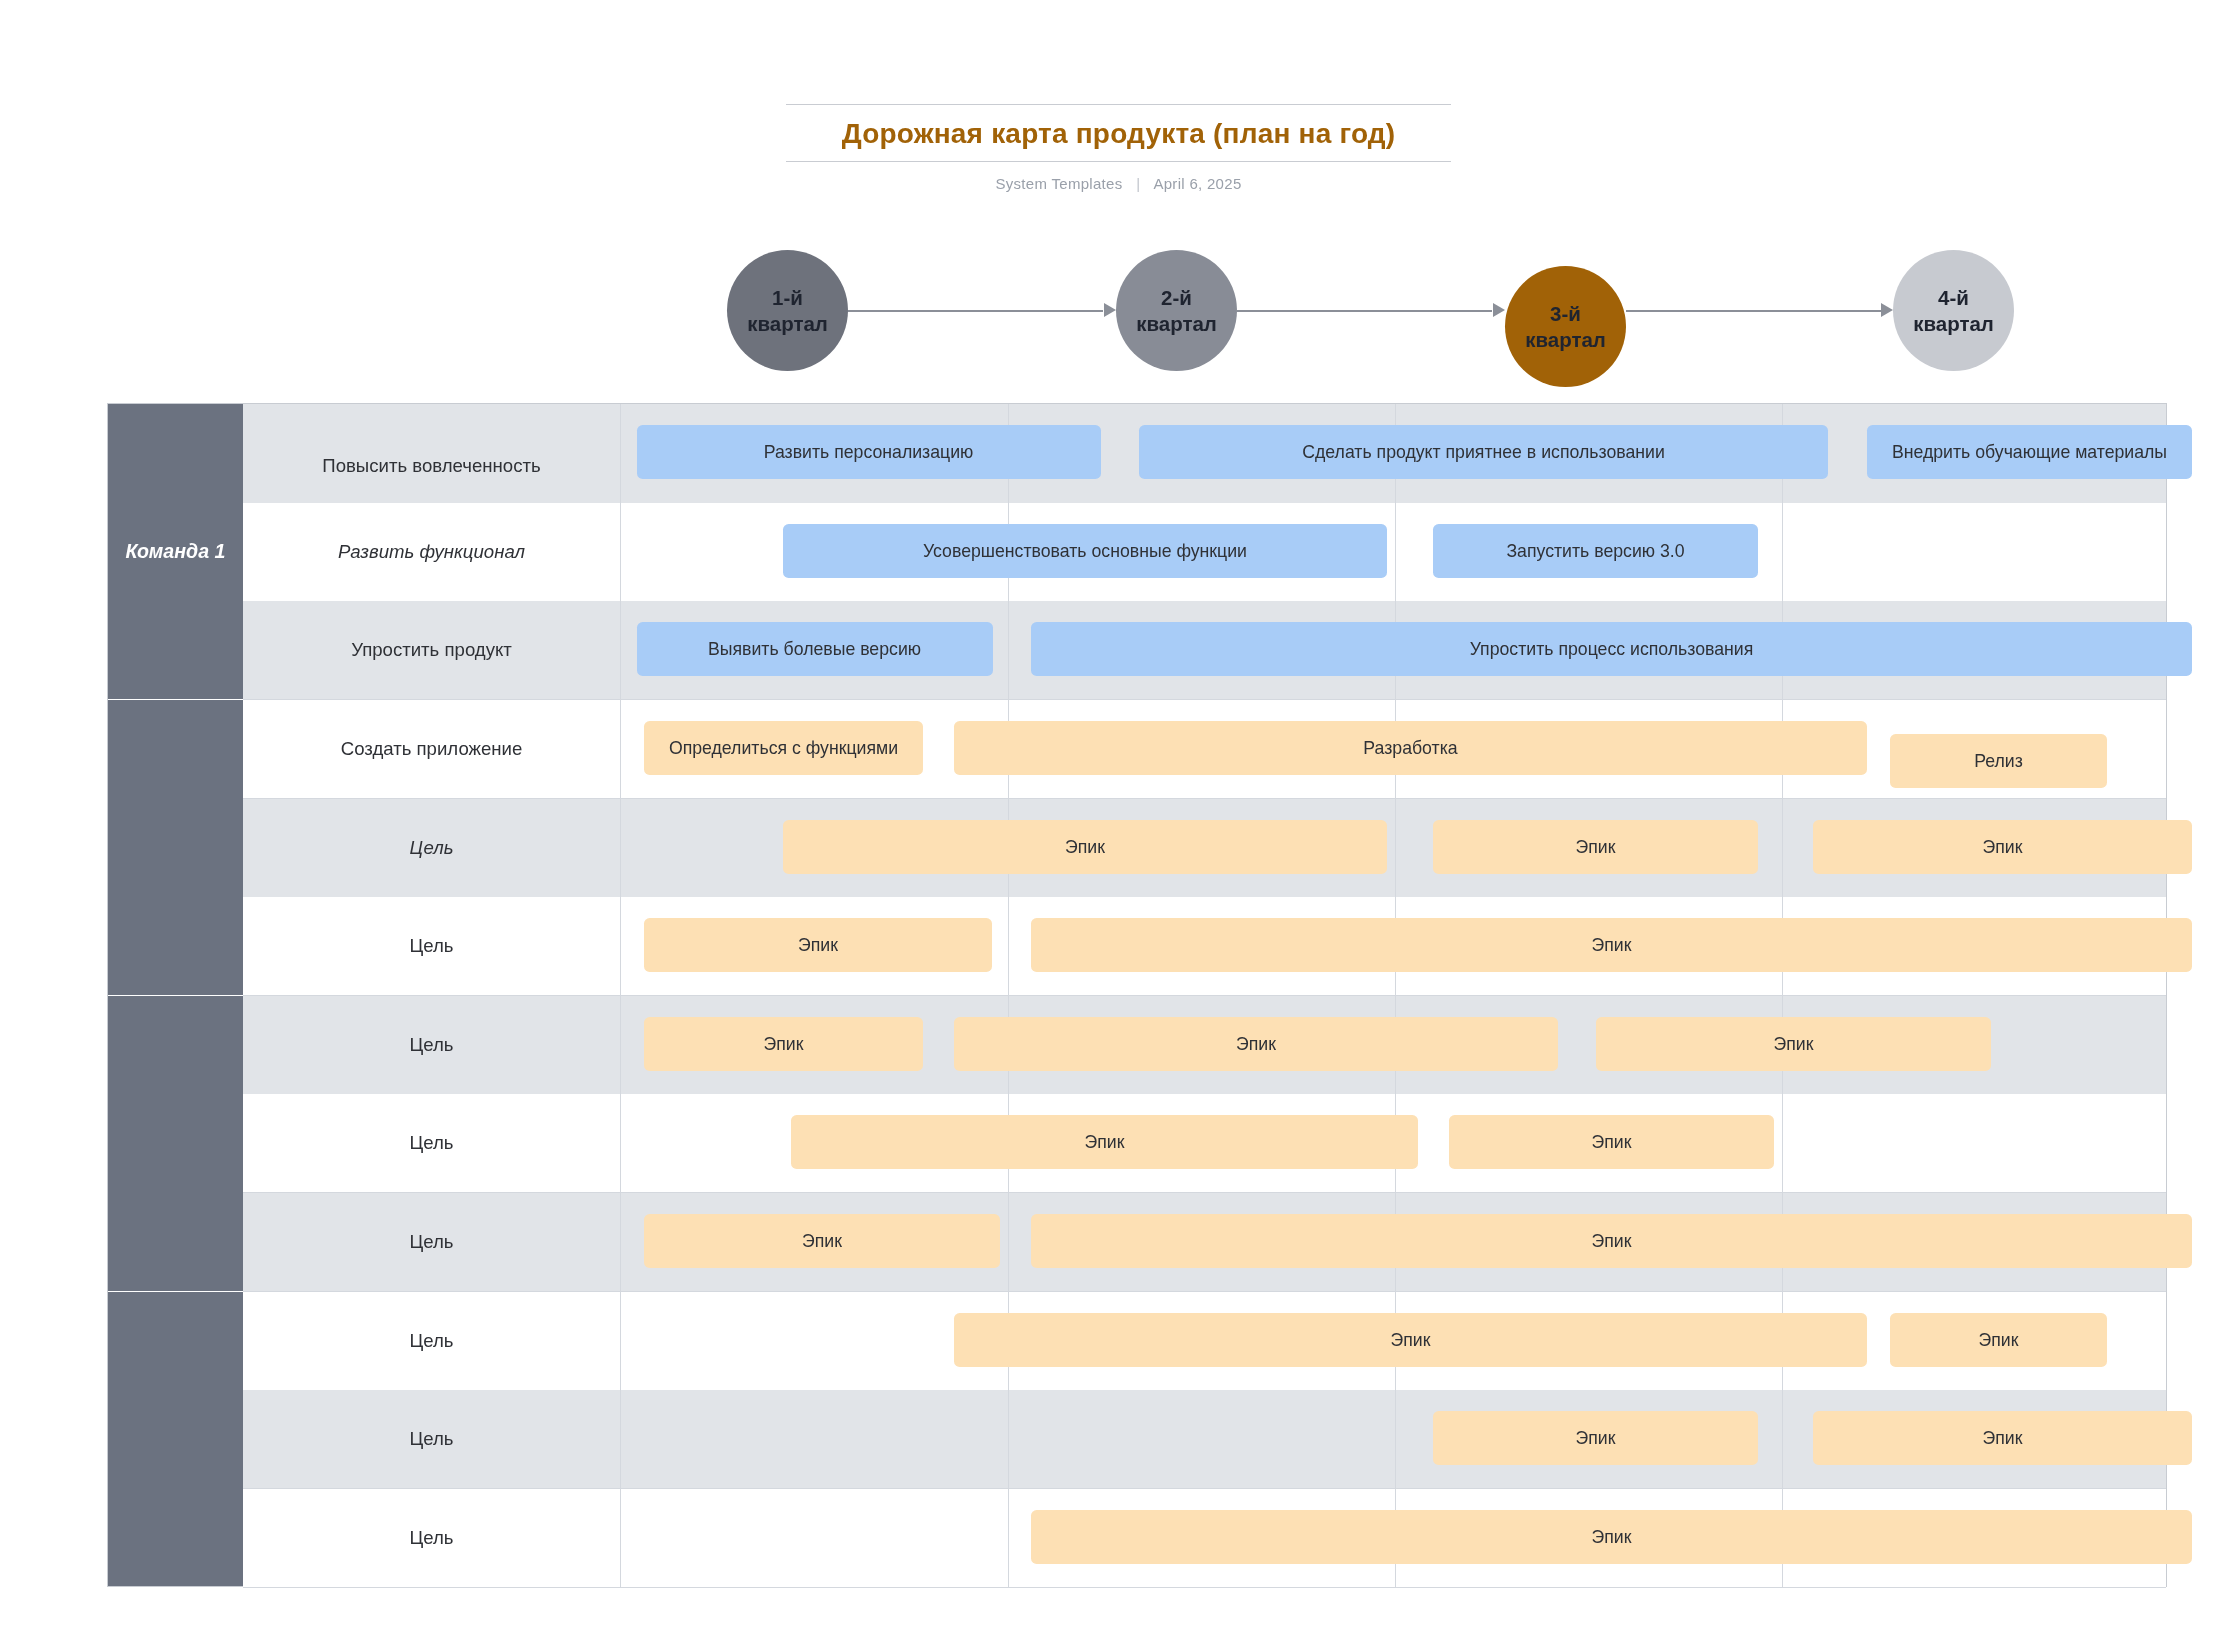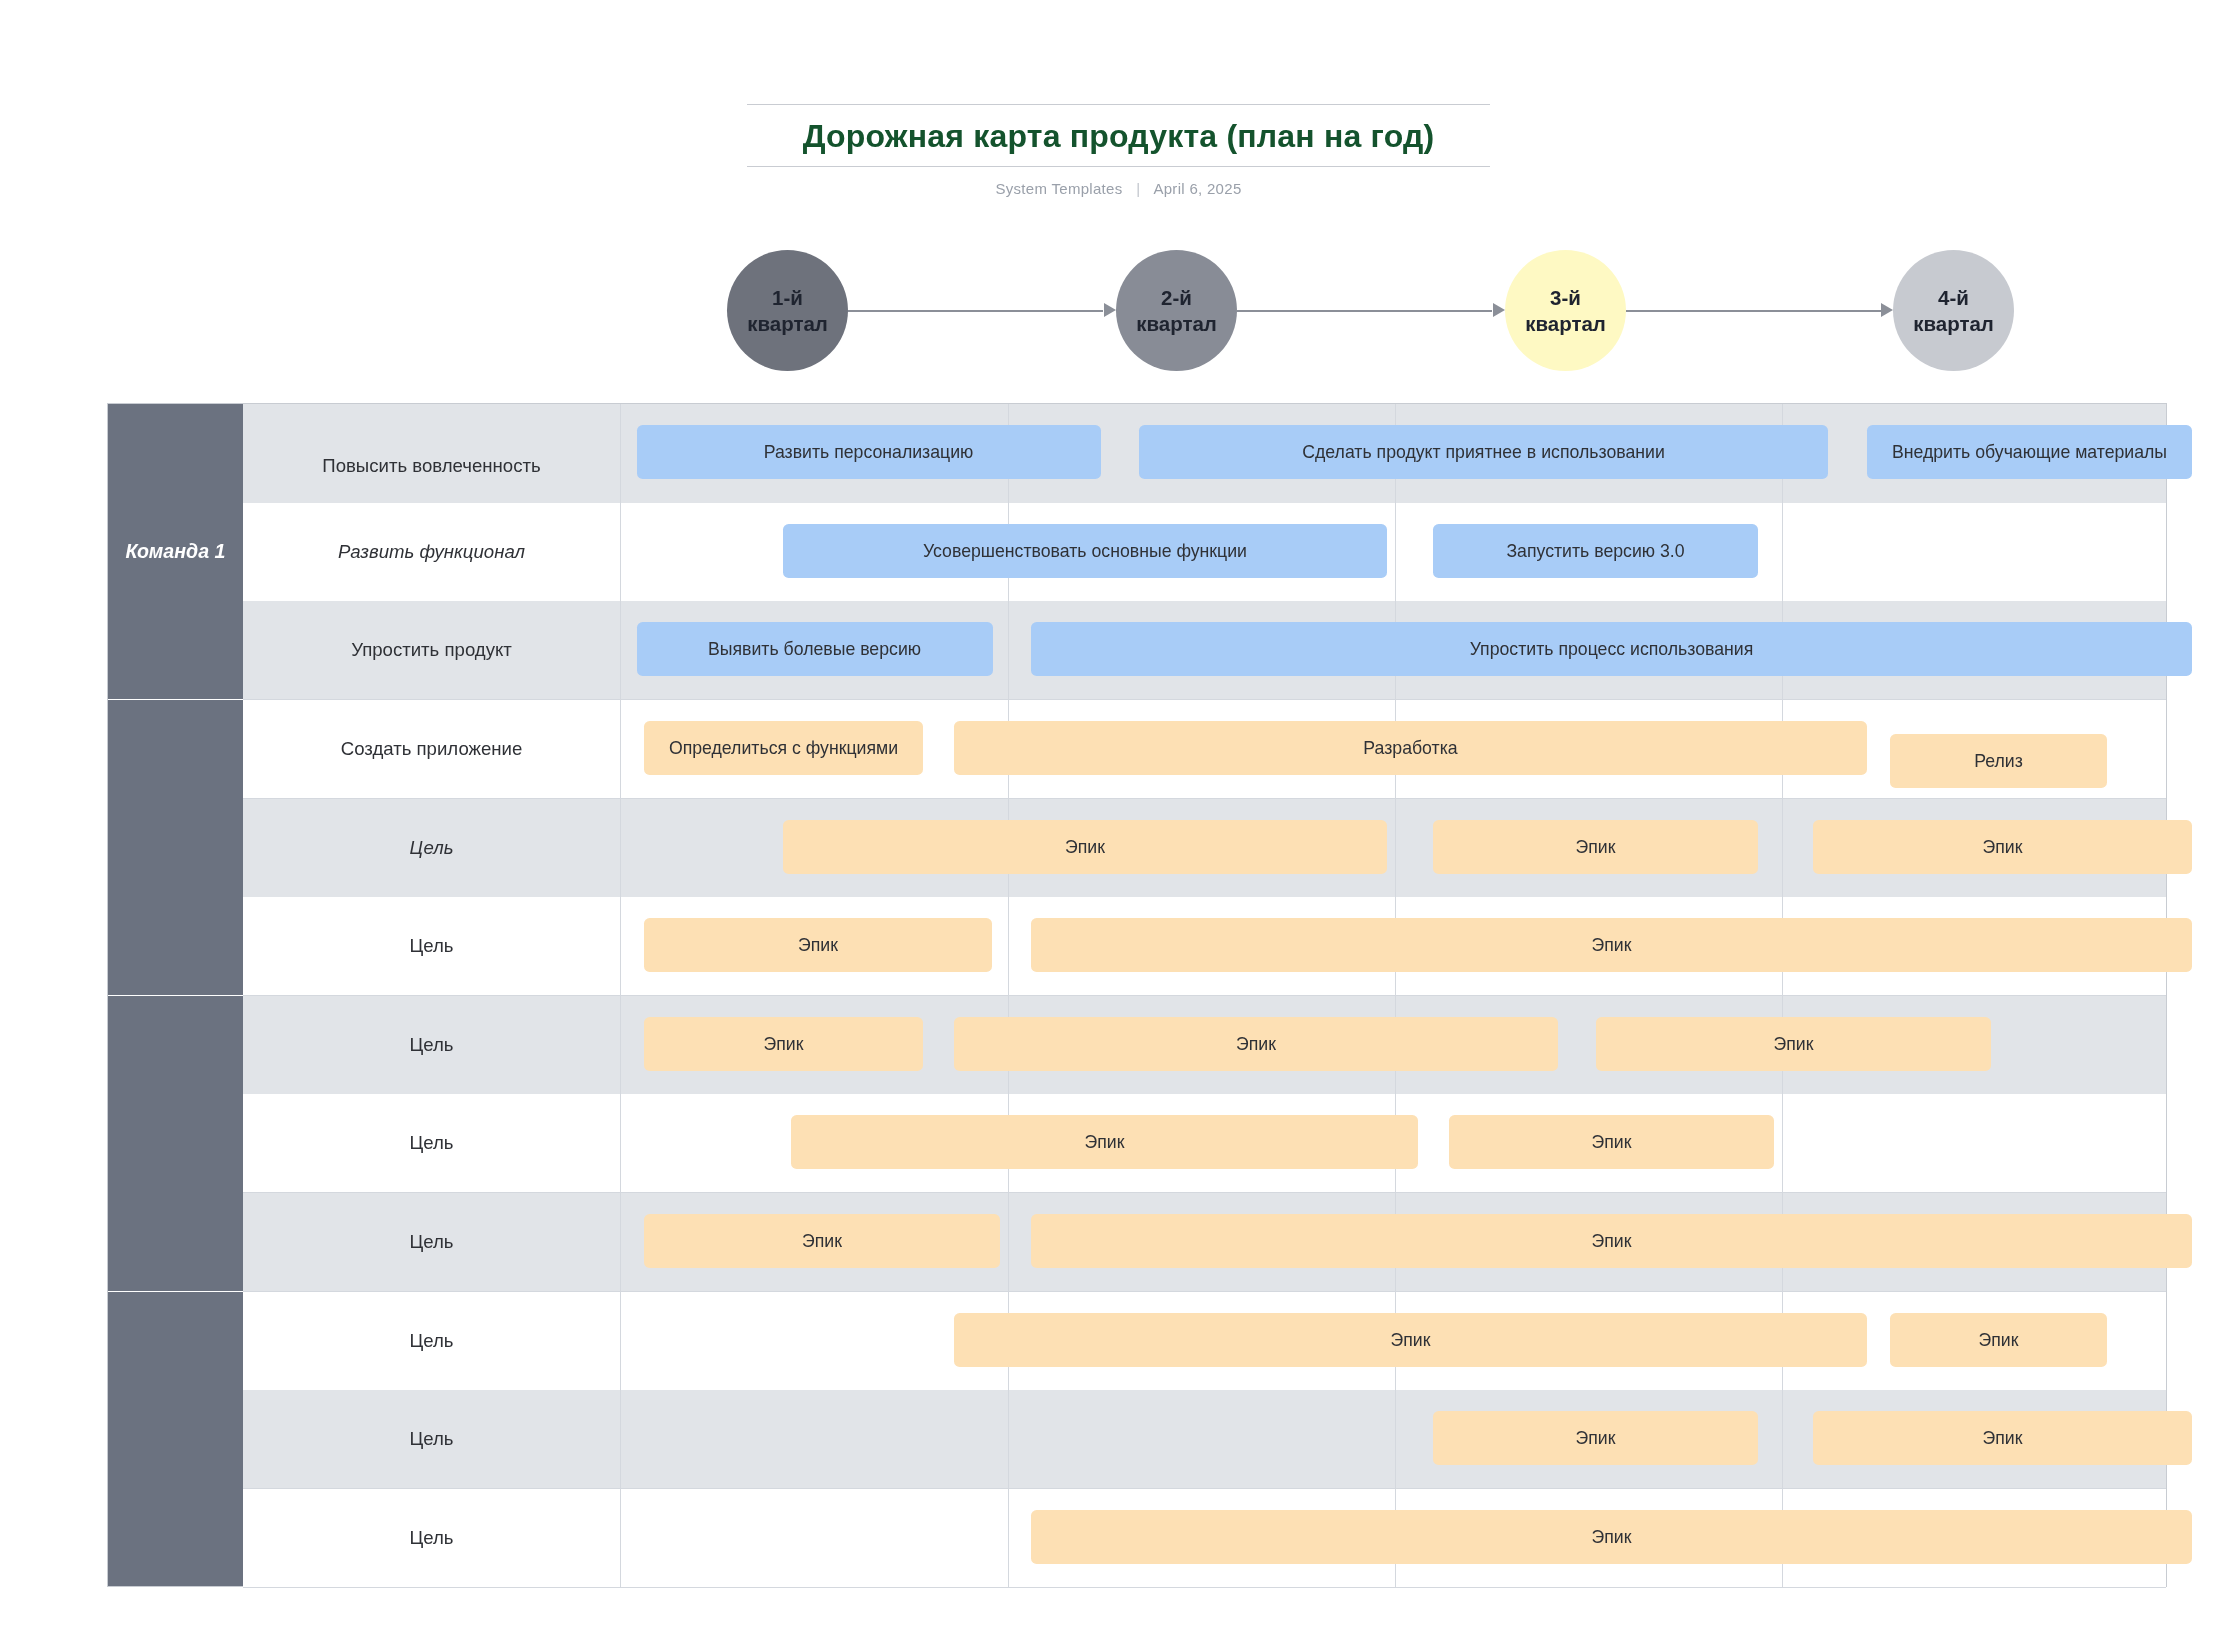--- a/index.html
+++ b/index.html
@@ -16,23 +16,23 @@
     overflow: hidden;
   }
 
   
   .header {
     padding-top: 104px;
     text-align: center;
   }
   .title {
     display: inline-block;
-    font-size: 32px;
+    font-size: 28px;
     font-weight: bold;
-    color: #14532d;
+    color: #a16207;
     border-top: 1.9px solid #c9ccd2;
     border-bottom: 1.9px solid #c9ccd2;
     padding: 13px 56px 11.2px 56px;
     letter-spacing: 0.2px;
   }
   .subtitle {
     margin-top: 13px;
     font-size: 15px;
     color: #9aa0aa;
     letter-spacing: 0.3px;
@@ -197,21 +197,21 @@
     <div class="q-circle" style="left: 727px; top: 0px; background: rgb(110, 114, 124);">
       <span>1-й квартал</span>
     </div>
     <div class="q-line" style="left: 848px; width: 255px;"></div>
     <div class="q-arrow" style="left: 1104px;"></div>
     <div class="q-circle" style="left: 1116px; top: 0px; background: rgb(136, 140, 150);">
       <span>2-й квартал</span>
     </div>
     <div class="q-line" style="left: 1237px; width: 255px;"></div>
     <div class="q-arrow" style="left: 1493px;"></div>
-    <div class="q-circle" style="left: 1505px; top: 0px; background: #fef9c3;">
+    <div class="q-circle" style="left: 1505px; top: 16px; background: #a16207;">
       <span>3-й квартал</span>
     </div>
     <div class="q-line" style="left: 1626px; width: 255px;"></div>
     <div class="q-arrow" style="left: 1881px;"></div>
     <div class="q-circle" style="left: 1893px; top: 0px; background: rgb(199, 202, 208);">
       <span>4-й квартал</span>
     </div>
   </div>
 
 <div class="board">

